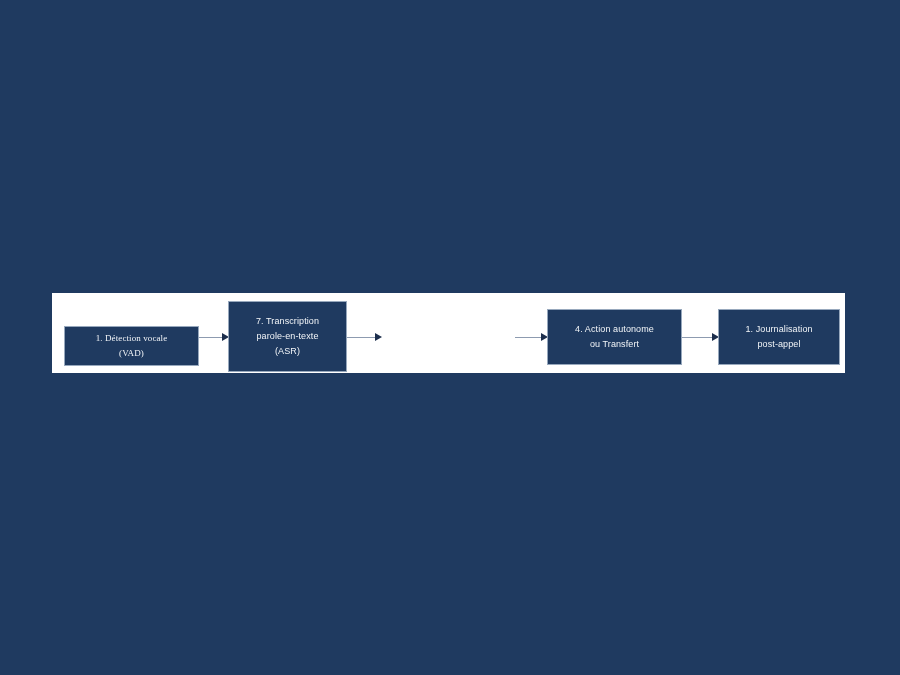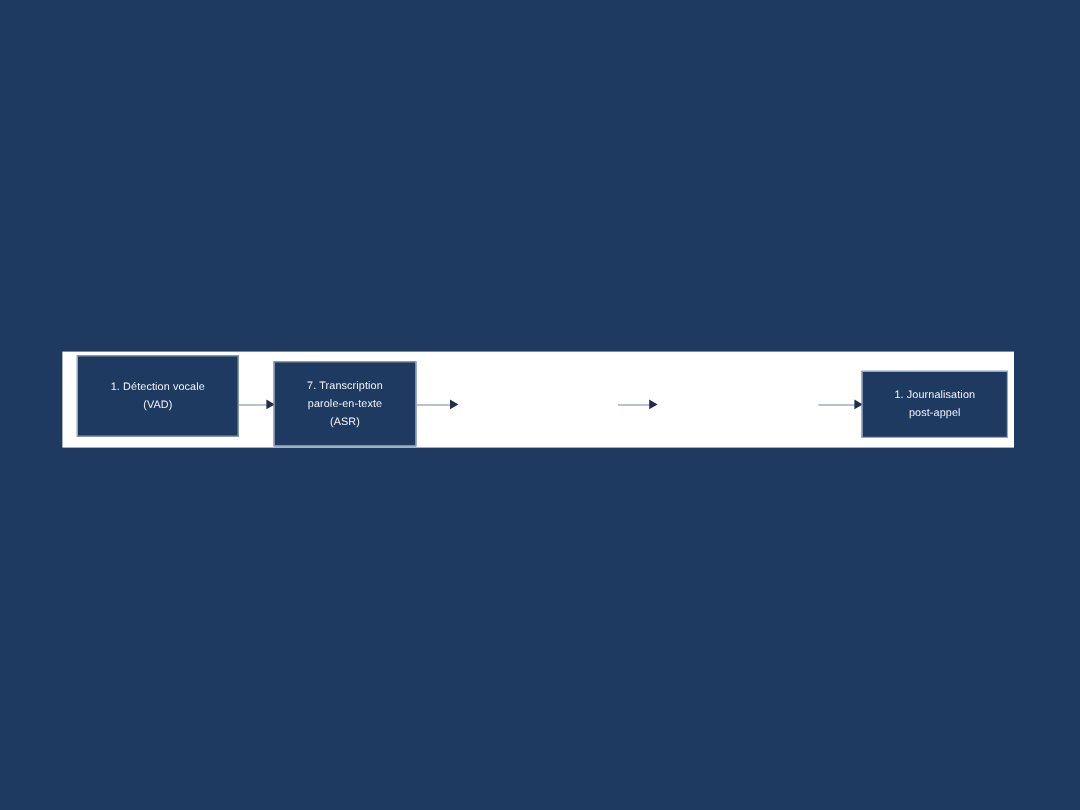--- a/index.html
+++ b/index.html
@@ -51,21 +51,21 @@
     line-height: 15px;
     letter-spacing: 0.1px;
     padding: 2px 5px;
   }
   .node-label {
     display: block;
     white-space: pre-line;
   }
 
   
-  .node-1 { left: 12px;  top: 3px; width: 135px; height: 68px; }
+  .node-1 { left: 12px;  top: 33px; width: 135px; height: 40px; font-family: Liberation Serif, serif; }
   .node-2 { left: 176px; top: 8px;  width: 119px; height: 71px; }
   .node-3 { left: 329px; top: 8px;  width: 134px; height: 72px; }
   .node-4 { left: 495px; top: 16px; width: 135px; height: 56px; }
   .node-5 { left: 666px; top: 16px; width: 122px; height: 56px; }
 
   
   .connector {
     position: absolute;
     height: 9px;
     top: 40px;
@@ -123,20 +123,24 @@
         <div class="shaft"></div>
         <div class="head"></div>
       </div>
 
 
       <div class="connector conn-3">
         <div class="shaft"></div>
         <div class="head"></div>
       </div>
 
+      <div class="node node-4">
+        <span class="node-label">4. Action autonome
+ou Transfert</span>
+      </div>
 
       <div class="connector conn-4">
         <div class="shaft"></div>
         <div class="head"></div>
       </div>
 
       <div class="node node-5">
         <span class="node-label">1. Journalisation
 post-appel</span>
       </div>

